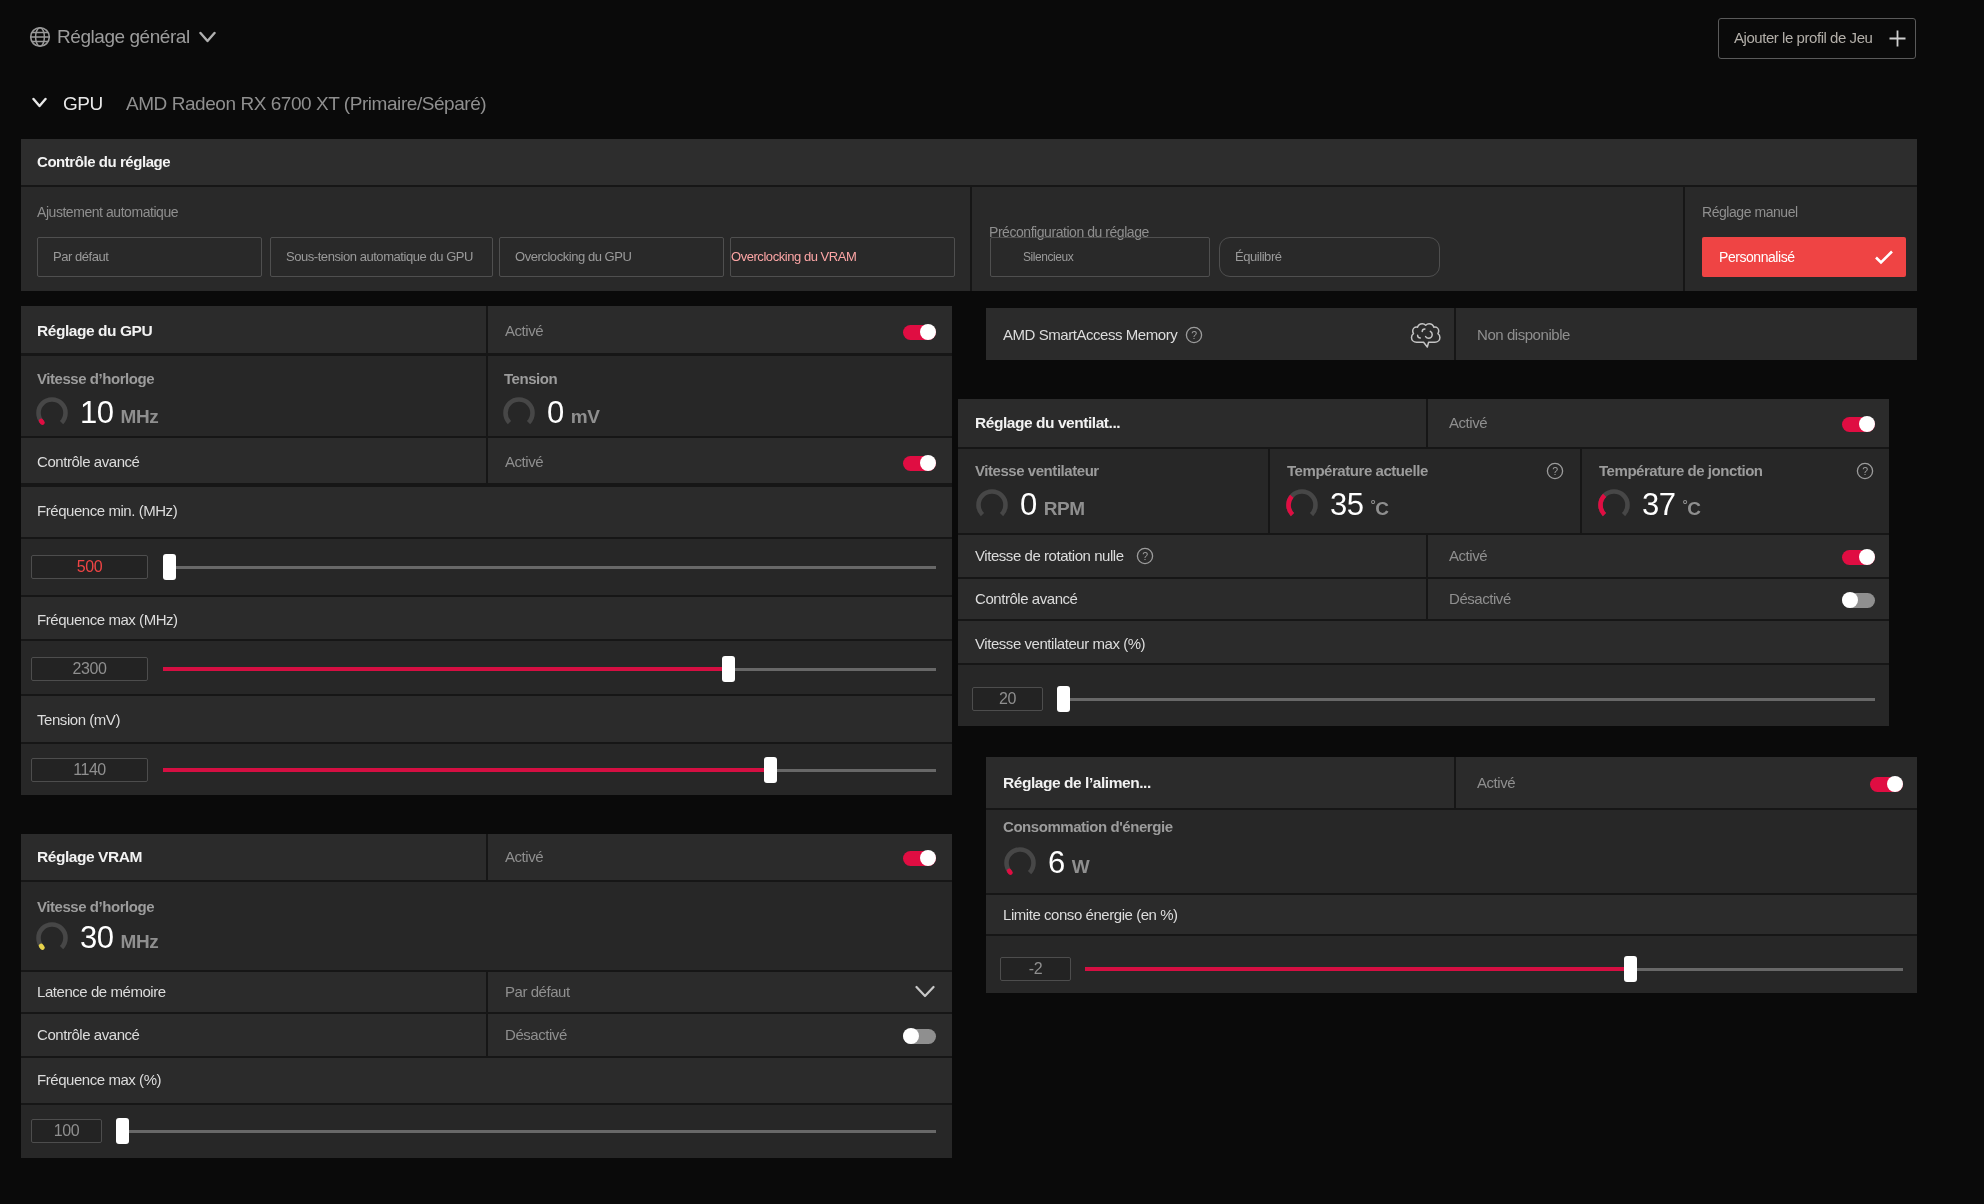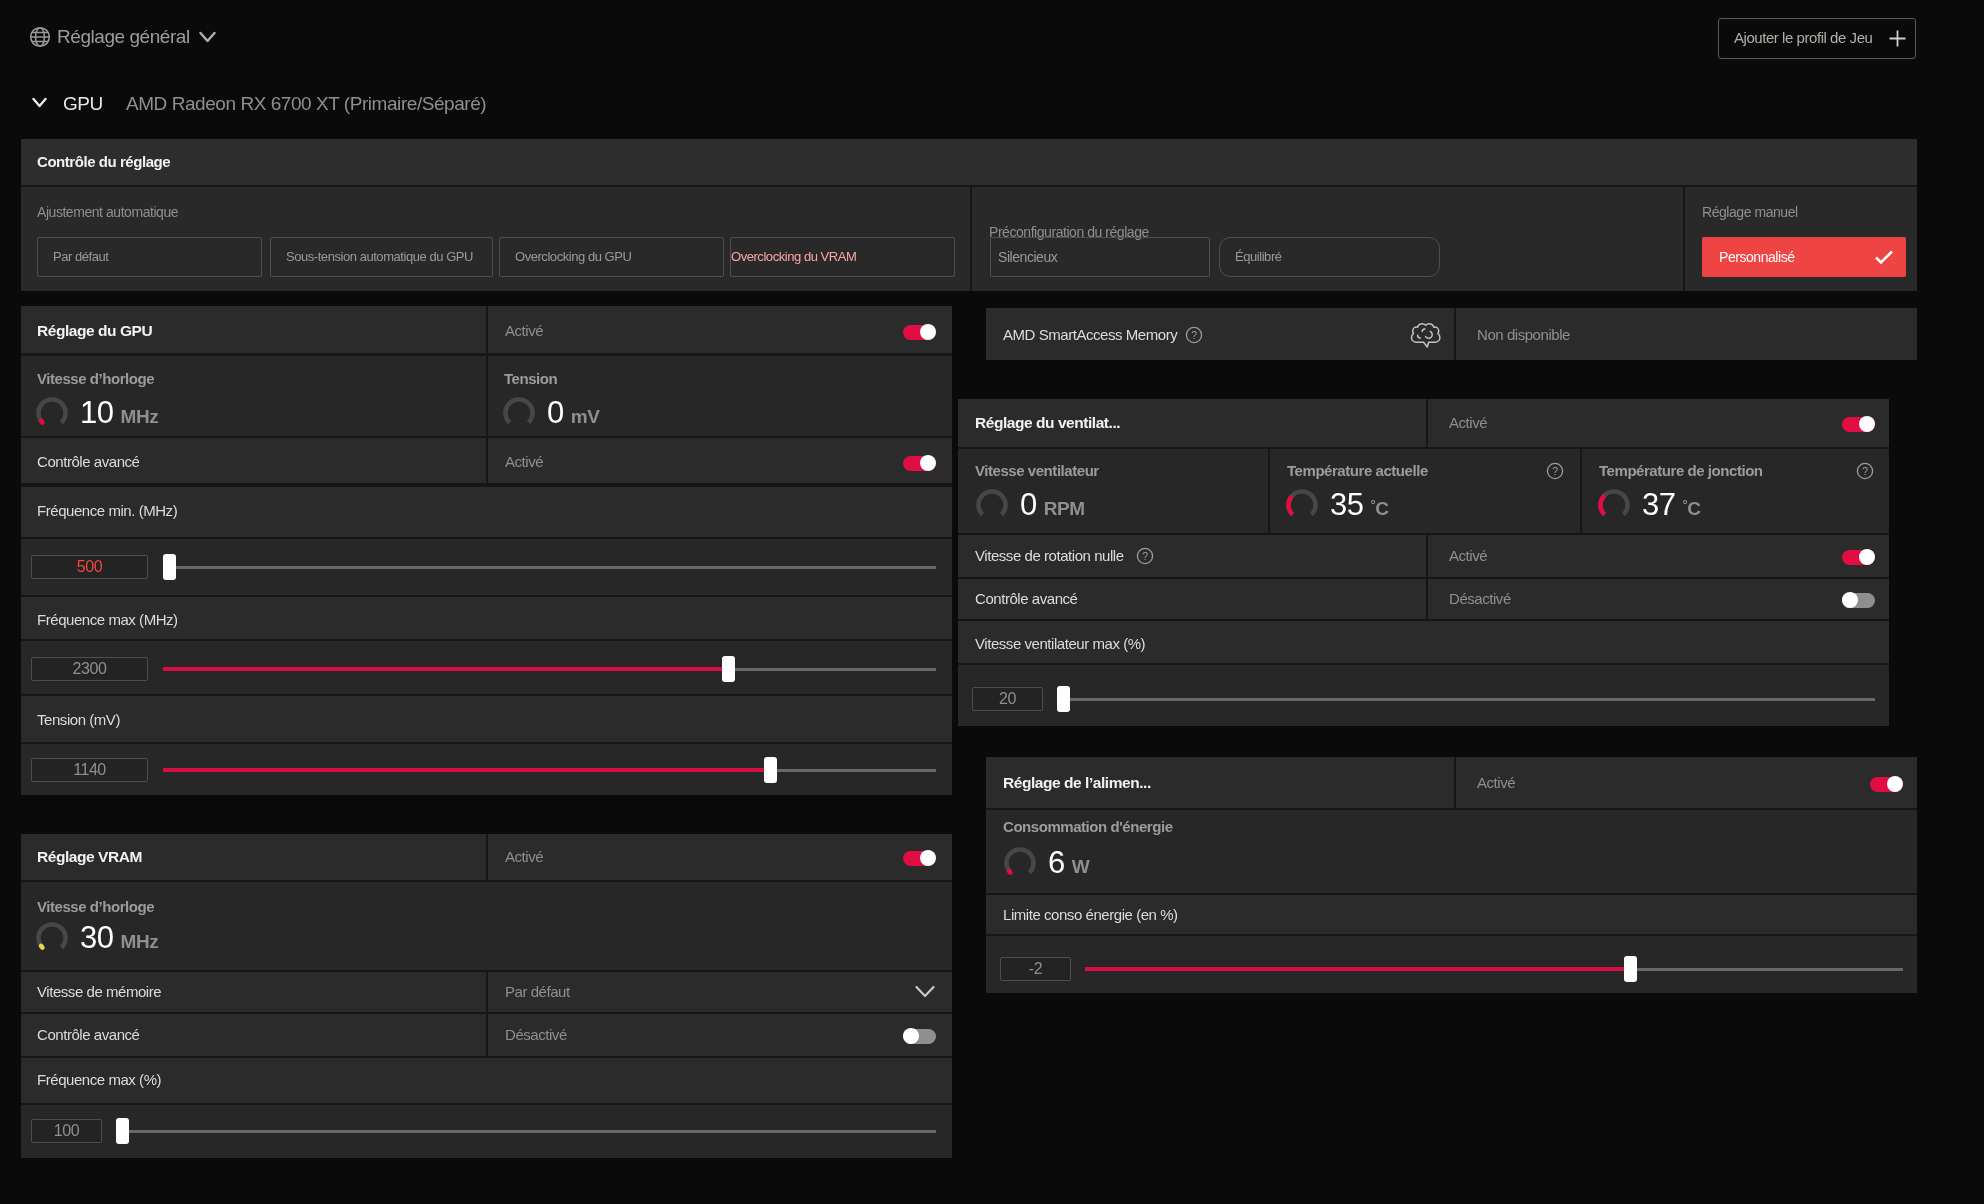--- a/index.html
+++ b/index.html
@@ -30,21 +30,21 @@
     <div style="position:absolute;left:16px;top:11px;height:24px;line-height:24px;font-size:15px;color:#f2f2f2;font-weight:bold;white-space:nowrap;">Contrôle du réglage</div>
     <div style="position:absolute;left:949px;top:48px;width:2px;height:104px;background:#161616;"></div>
     <div style="position:absolute;left:1662px;top:48px;width:2px;height:104px;background:#161616;"></div>
     <div style="position:absolute;left:16px;top:61px;height:24px;line-height:24px;font-size:14px;color:#8f8f8f;font-weight:normal;white-space:nowrap;">Ajustement automatique</div>
     <div style="position:absolute;left:968px;top:61px;height:24px;line-height:24px;font-size:14px;color:#8f8f8f;font-weight:normal;white-space:nowrap;margin-top:20px;">Préconfiguration du réglage</div>
     <div style="position:absolute;left:1681px;top:61px;height:24px;line-height:24px;font-size:14px;color:#8f8f8f;font-weight:normal;white-space:nowrap;">Réglage manuel</div>
     <div style="position:absolute;left:16px;top:98px;width:225px;height:40px;border:1px solid #4f4f4f;border-radius:2px;box-sizing:border-box;line-height:38px;padding-left:15px;font-size:13px;color:#9a9a9a;white-space:nowrap;">Par défaut</div>
     <div style="position:absolute;left:249px;top:98px;width:223px;height:40px;border:1px solid #4f4f4f;border-radius:2px;box-sizing:border-box;line-height:38px;padding-left:15px;font-size:13px;color:#9a9a9a;white-space:nowrap;">Sous-tension automatique du GPU</div>
     <div style="position:absolute;left:478px;top:98px;width:225px;height:40px;border:1px solid #4f4f4f;border-radius:2px;box-sizing:border-box;line-height:38px;padding-left:15px;font-size:13px;color:#9a9a9a;white-space:nowrap;">Overclocking du GPU</div>
     <div style="position:absolute;left:709px;top:98px;width:225px;height:40px;border:1px solid #4f4f4f;border-radius:2px;box-sizing:border-box;line-height:38px;padding-left:0;font-size:13px;color:#fca5a5;white-space:nowrap;">Overclocking du VRAM</div>
-    <div style="position:absolute;left:969px;top:98px;width:220px;height:40px;border:1px solid #4f4f4f;border-radius:2px;box-sizing:border-box;line-height:38px;padding-left:7px;font-size:14px;color:#9a9a9a;white-space:nowrap;">Silencieux</div>
+    <div style="position:absolute;left:969px;top:98px;width:220px;height:40px;border:1px solid #4f4f4f;border-radius:2px;box-sizing:border-box;line-height:38px;padding-left:32px;font-size:12px;color:#9a9a9a;white-space:nowrap;">Silencieux</div>
     <div style="position:absolute;left:1198px;top:98px;width:221px;height:40px;border:1px solid #4f4f4f;border-radius:11px;box-sizing:border-box;line-height:38px;padding-left:15px;font-size:13px;color:#9a9a9a;white-space:nowrap;">Équilibré</div>
     <div style="position:absolute;left:1681px;top:98px;width:204px;height:40px;background:#ef4444;border-radius:2px;line-height:40px;padding-left:17px;box-sizing:border-box;font-size:14px;color:#fff;">Personnalisé</div>
     <svg style="position:absolute;left:1853px;top:109px;" width="20" height="18" viewBox="0 0 20 18">
       <path d="M 2 9.5 L 7 14.5 L 18 3.5" fill="none" stroke="#fff" stroke-width="2.6"></path>
     </svg>
   </div>
 <div style="position:absolute;left:21px;top:306px;width:931px;height:489px;background:#161616;">
     <div style="position:absolute;left:0;top:0px;width:465px;height:47px;background:#2b2b2b;"></div>
     <div style="position:absolute;left:467px;top:0px;width:464px;height:47px;background:#2b2b2b;"></div>
     <div style="position:absolute;left:16px;top:13px;height:24px;line-height:24px;font-size:15.5px;color:#f2f2f2;font-weight:bold;white-space:nowrap;">Réglage du GPU</div>
@@ -106,21 +106,21 @@
     </div>
     <div style="position:absolute;left:0px;top:48px;width:931px;height:88px;background:#272727;"></div>
     <div style="position:absolute;left:16px;top:61px;height:24px;line-height:24px;font-size:15px;color:#9c9c9c;font-weight:bold;white-space:nowrap;">Vitesse d’horloge</div>
     <svg style="position:absolute;left:14px;top:87px;" width="34" height="34" viewBox="0 0 34 34">
       <path d="M 7.45 26.55 A 13.5 13.5 0 1 1 26.55 26.55" fill="none" stroke="#474747" stroke-width="4.6"></path>
       <path d="M 7.45 26.55 A 13.5 13.5 0 0 1 6.08 24.94" fill="none" stroke="#e8d34b" stroke-width="4.6" stroke-linecap="round"></path>
     </svg>
     <div style="position:absolute;left:59px;top:84px;height:40px;line-height:40px;white-space:nowrap;"><span style="font-size:31px;color:#fff;">30</span><span style="font-size:19px;color:#8f8f8f;font-weight:bold;margin-left:7px;">MHz</span></div>
     <div style="position:absolute;left:0;top:138px;width:465px;height:40px;background:#2b2b2b;"></div>
     <div style="position:absolute;left:467px;top:138px;width:464px;height:40px;background:#2b2b2b;"></div>
-    <div style="position:absolute;left:16px;top:146px;height:24px;line-height:24px;font-size:15px;color:#dcdcdc;font-weight:normal;white-space:nowrap;">Vitesse de mémoire</div>
+    <div style="position:absolute;left:16px;top:146px;height:24px;line-height:24px;font-size:15px;color:#dcdcdc;font-weight:normal;white-space:nowrap;">Latence de mémoire</div>
     <div style="position:absolute;left:484px;top:146px;height:24px;line-height:24px;font-size:15px;color:#8f8f8f;font-weight:normal;white-space:nowrap;">Par défaut</div>
     <svg style="position:absolute;left:894px;top:151.0px;" width="20" height="14" viewBox="0 0 20 14">
       <path d="M 1.5 2 L 10.0 11 L 18.5 2" fill="none" stroke="#c8c8c8" stroke-width="2.2" stroke-linecap="round" stroke-linejoin="round"></path>
     </svg>
     <div style="position:absolute;left:0;top:180px;width:465px;height:42px;background:#2b2b2b;"></div>
     <div style="position:absolute;left:467px;top:180px;width:464px;height:42px;background:#2b2b2b;"></div>
     <div style="position:absolute;left:16px;top:189px;height:24px;line-height:24px;font-size:15px;color:#dcdcdc;font-weight:normal;white-space:nowrap;">Contrôle avancé</div>
     <div style="position:absolute;left:484px;top:189px;height:24px;line-height:24px;font-size:15px;color:#8f8f8f;font-weight:normal;white-space:nowrap;">Désactivé</div>
     <div style="position:absolute;left:882px;top:194px;width:33px;height:16px;">
       <div style="position:absolute;left:0;top:0.5px;width:33px;height:15px;border-radius:7.5px;background:#8f8f8f;"></div>

